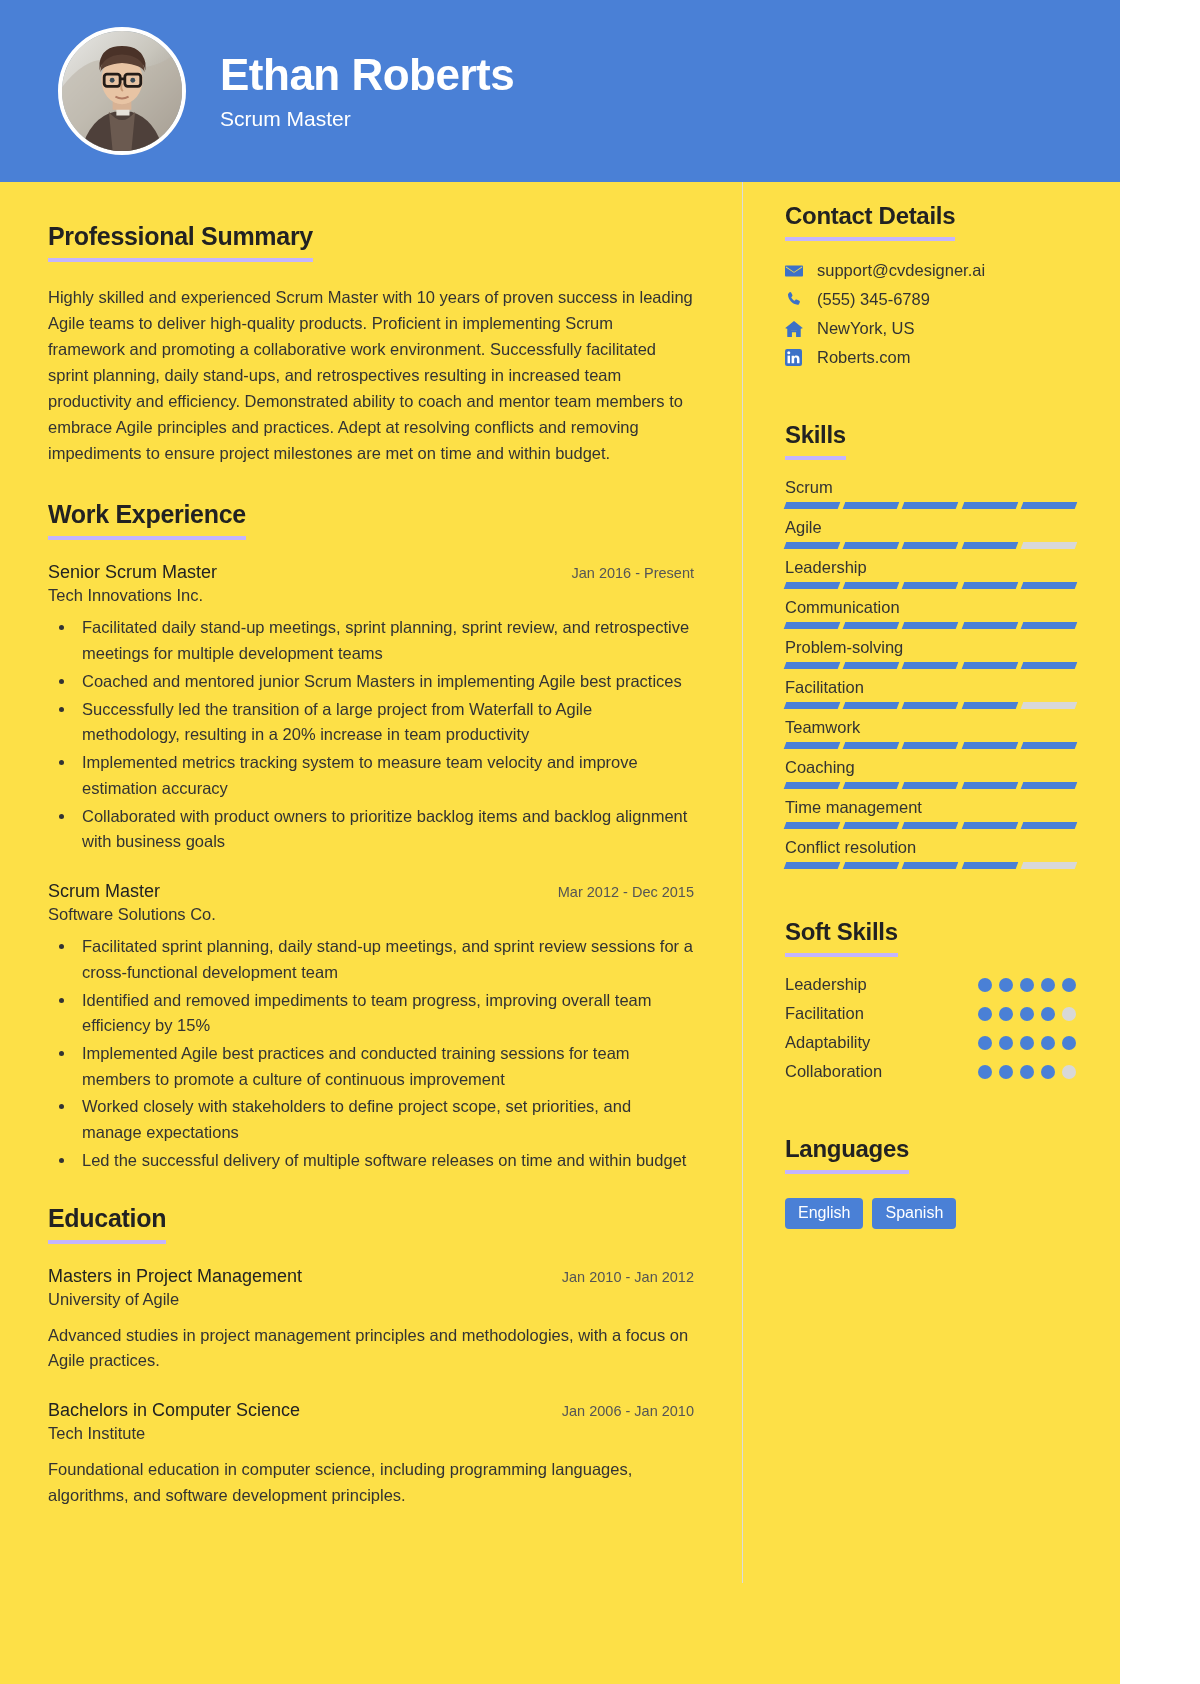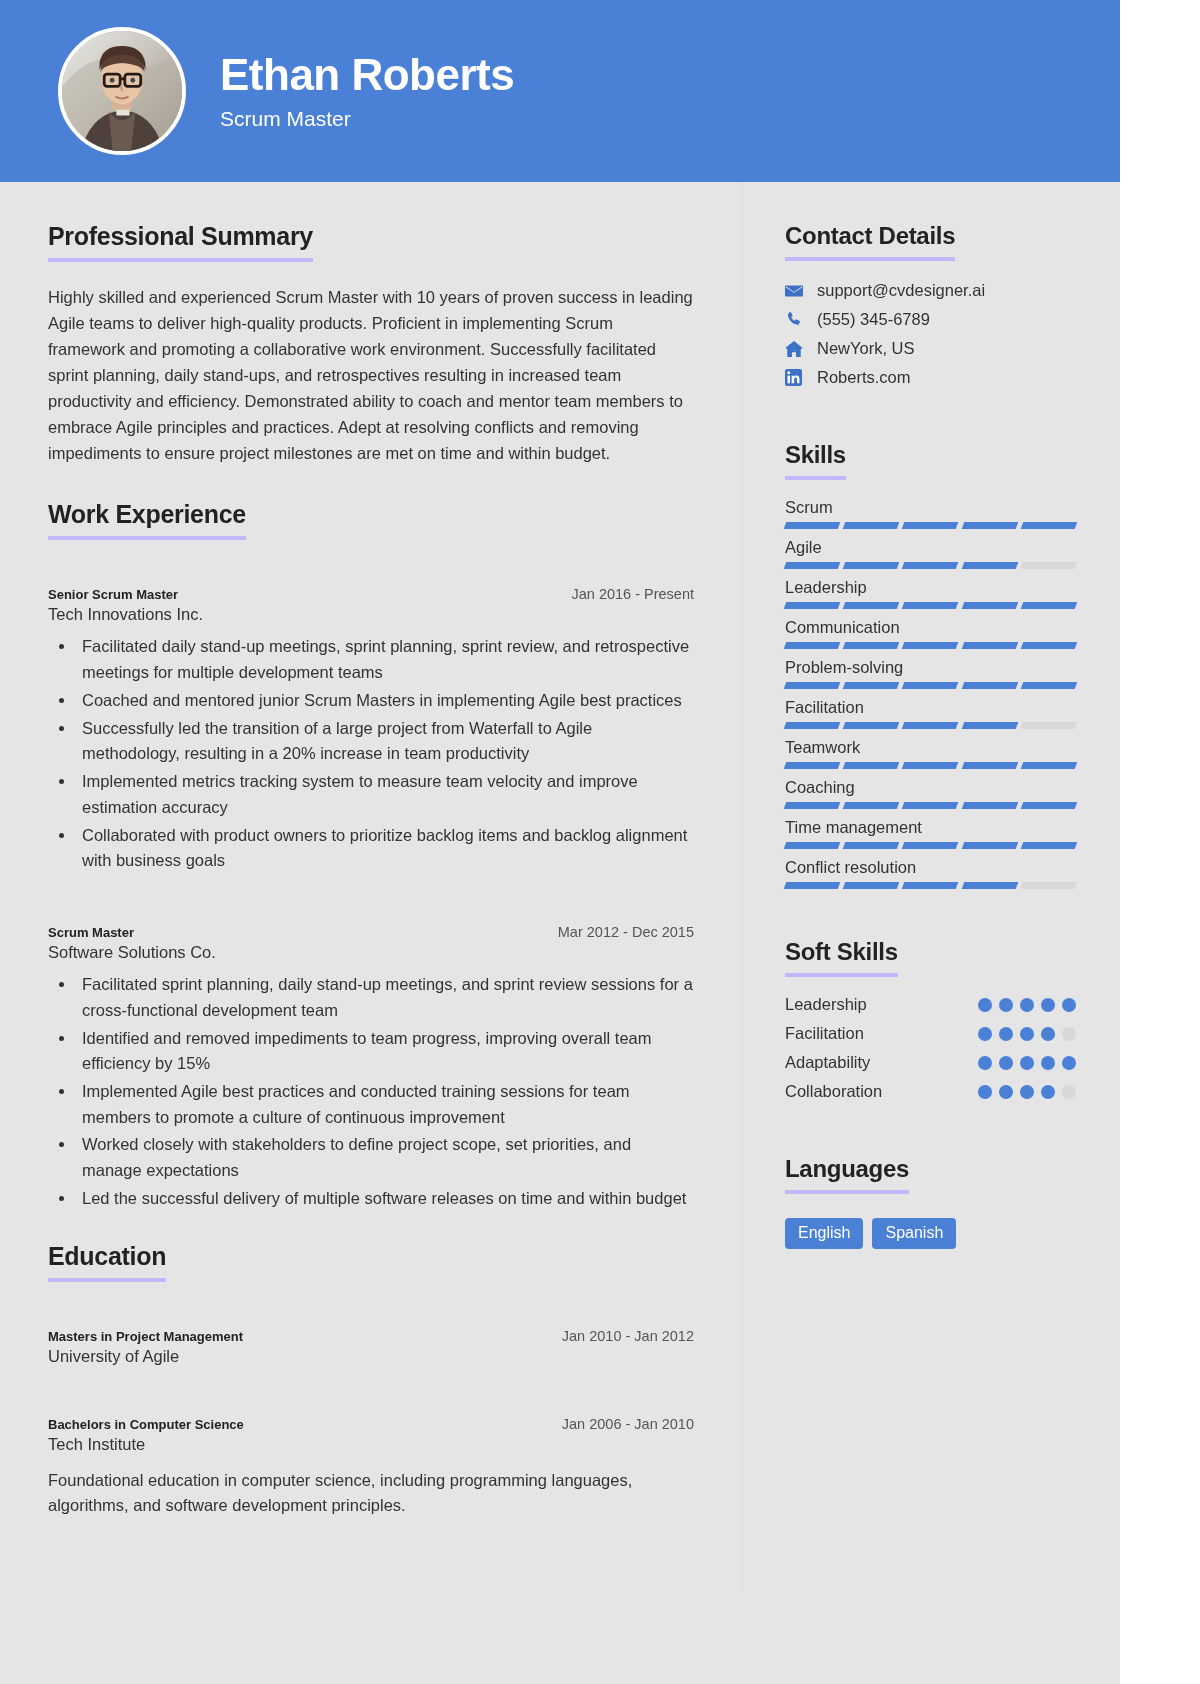--- a/index.html
+++ b/index.html
@@ -2,21 +2,21 @@
 <html><head>
 <meta charset="utf-8">
 <style>
   * { box-sizing: border-box; margin: 0; padding: 0; }
   html, body {
     width: 1200px;
     background: #ffffff;
     font-family: "Liberation Sans", sans-serif;
     color: #333333;
   }
-  .page { width: 1120px; min-height: 1684px; background:#e5e5e5; position: relative; }
+  .page { width: 1120px; min-height: 1684px; background:#fde047; position: relative; }
 
   
   .header {
     background: #4a80d6;
     height: 182px;
     display: flex;
     align-items: center;
     padding-left: 58px;
   }
   .avatar {
@@ -40,21 +40,21 @@
   .job-title {
     color: #ffffff;
     font-size: 21px;
     margin-top: 8px;
     font-weight: normal;
   }
 
   
   .body-wrap { display: flex; align-items: stretch; }
   .col-left  { width: 742px; padding: 40px 48px 40px 48px; }
-  .col-right { width: 378px; padding: 40px 44px 40px 42px; border-left: 1px solid #dcdcdc; }
+  .col-right { width: 378px; padding: 20px 44px 40px 42px; border-left: 1px solid #dcdcdc; }
 
   
   h2.section-title {
     font-size: 25px;
     font-weight: bold;
     color: #222222;
     letter-spacing: -0.3px;
     padding-bottom: 7px;
     display: inline-block;
     border-bottom: 4px solid #c4b5fd;
@@ -68,21 +68,21 @@
     color: #333;
   }
 
   
   .entry { margin-bottom: 26px; }
   .entry-head {
     display: flex;
     justify-content: space-between;
     align-items: baseline;
   }
-  .entry-role { font-size: 13px; font-weight: bold; color: #222; margin-top: 25px; }
+  .entry-role { font-size: 18px; font-weight: normal; color: #222; }
   .entry-date { font-size: 14.5px; color: #555; white-space: nowrap; padding-left: 14px; }
   .entry-org { font-size: 16.5px; color: #333; margin-top: 3px; }
   ul.bullets { margin: 10px 0 0 28px; }
   ul.bullets li {
     font-size: 16.5px;
     line-height: 1.56;
     color: #333;
     margin-bottom: 2px;
     padding-left: 6px;
   }
@@ -239,20 +239,21 @@
 
       <div class="section-block">
         <h2 class="section-title">Education</h2>
         <div id="education-entries">
             <div class="entry">
               <div class="entry-head">
        <div class="entry-role">Masters in Project Management</div>
        <div class="entry-date">Jan 2010 - Jan 2012</div>
      </div>
      <div class="entry-org">University of Agile</div>
+     <div class="entry-desc">Advanced studies in project management principles and methodologies, with a focus on Agile practices.</div>
             </div>
             <div class="entry">
               <div class="entry-head">
        <div class="entry-role">Bachelors in Computer Science</div>
        <div class="entry-date">Jan 2006 - Jan 2010</div>
      </div>
      <div class="entry-org">Tech Institute</div>
      <div class="entry-desc">Foundational education in computer science, including programming languages, algorithms, and software development principles.</div>
             </div>
           </div>

